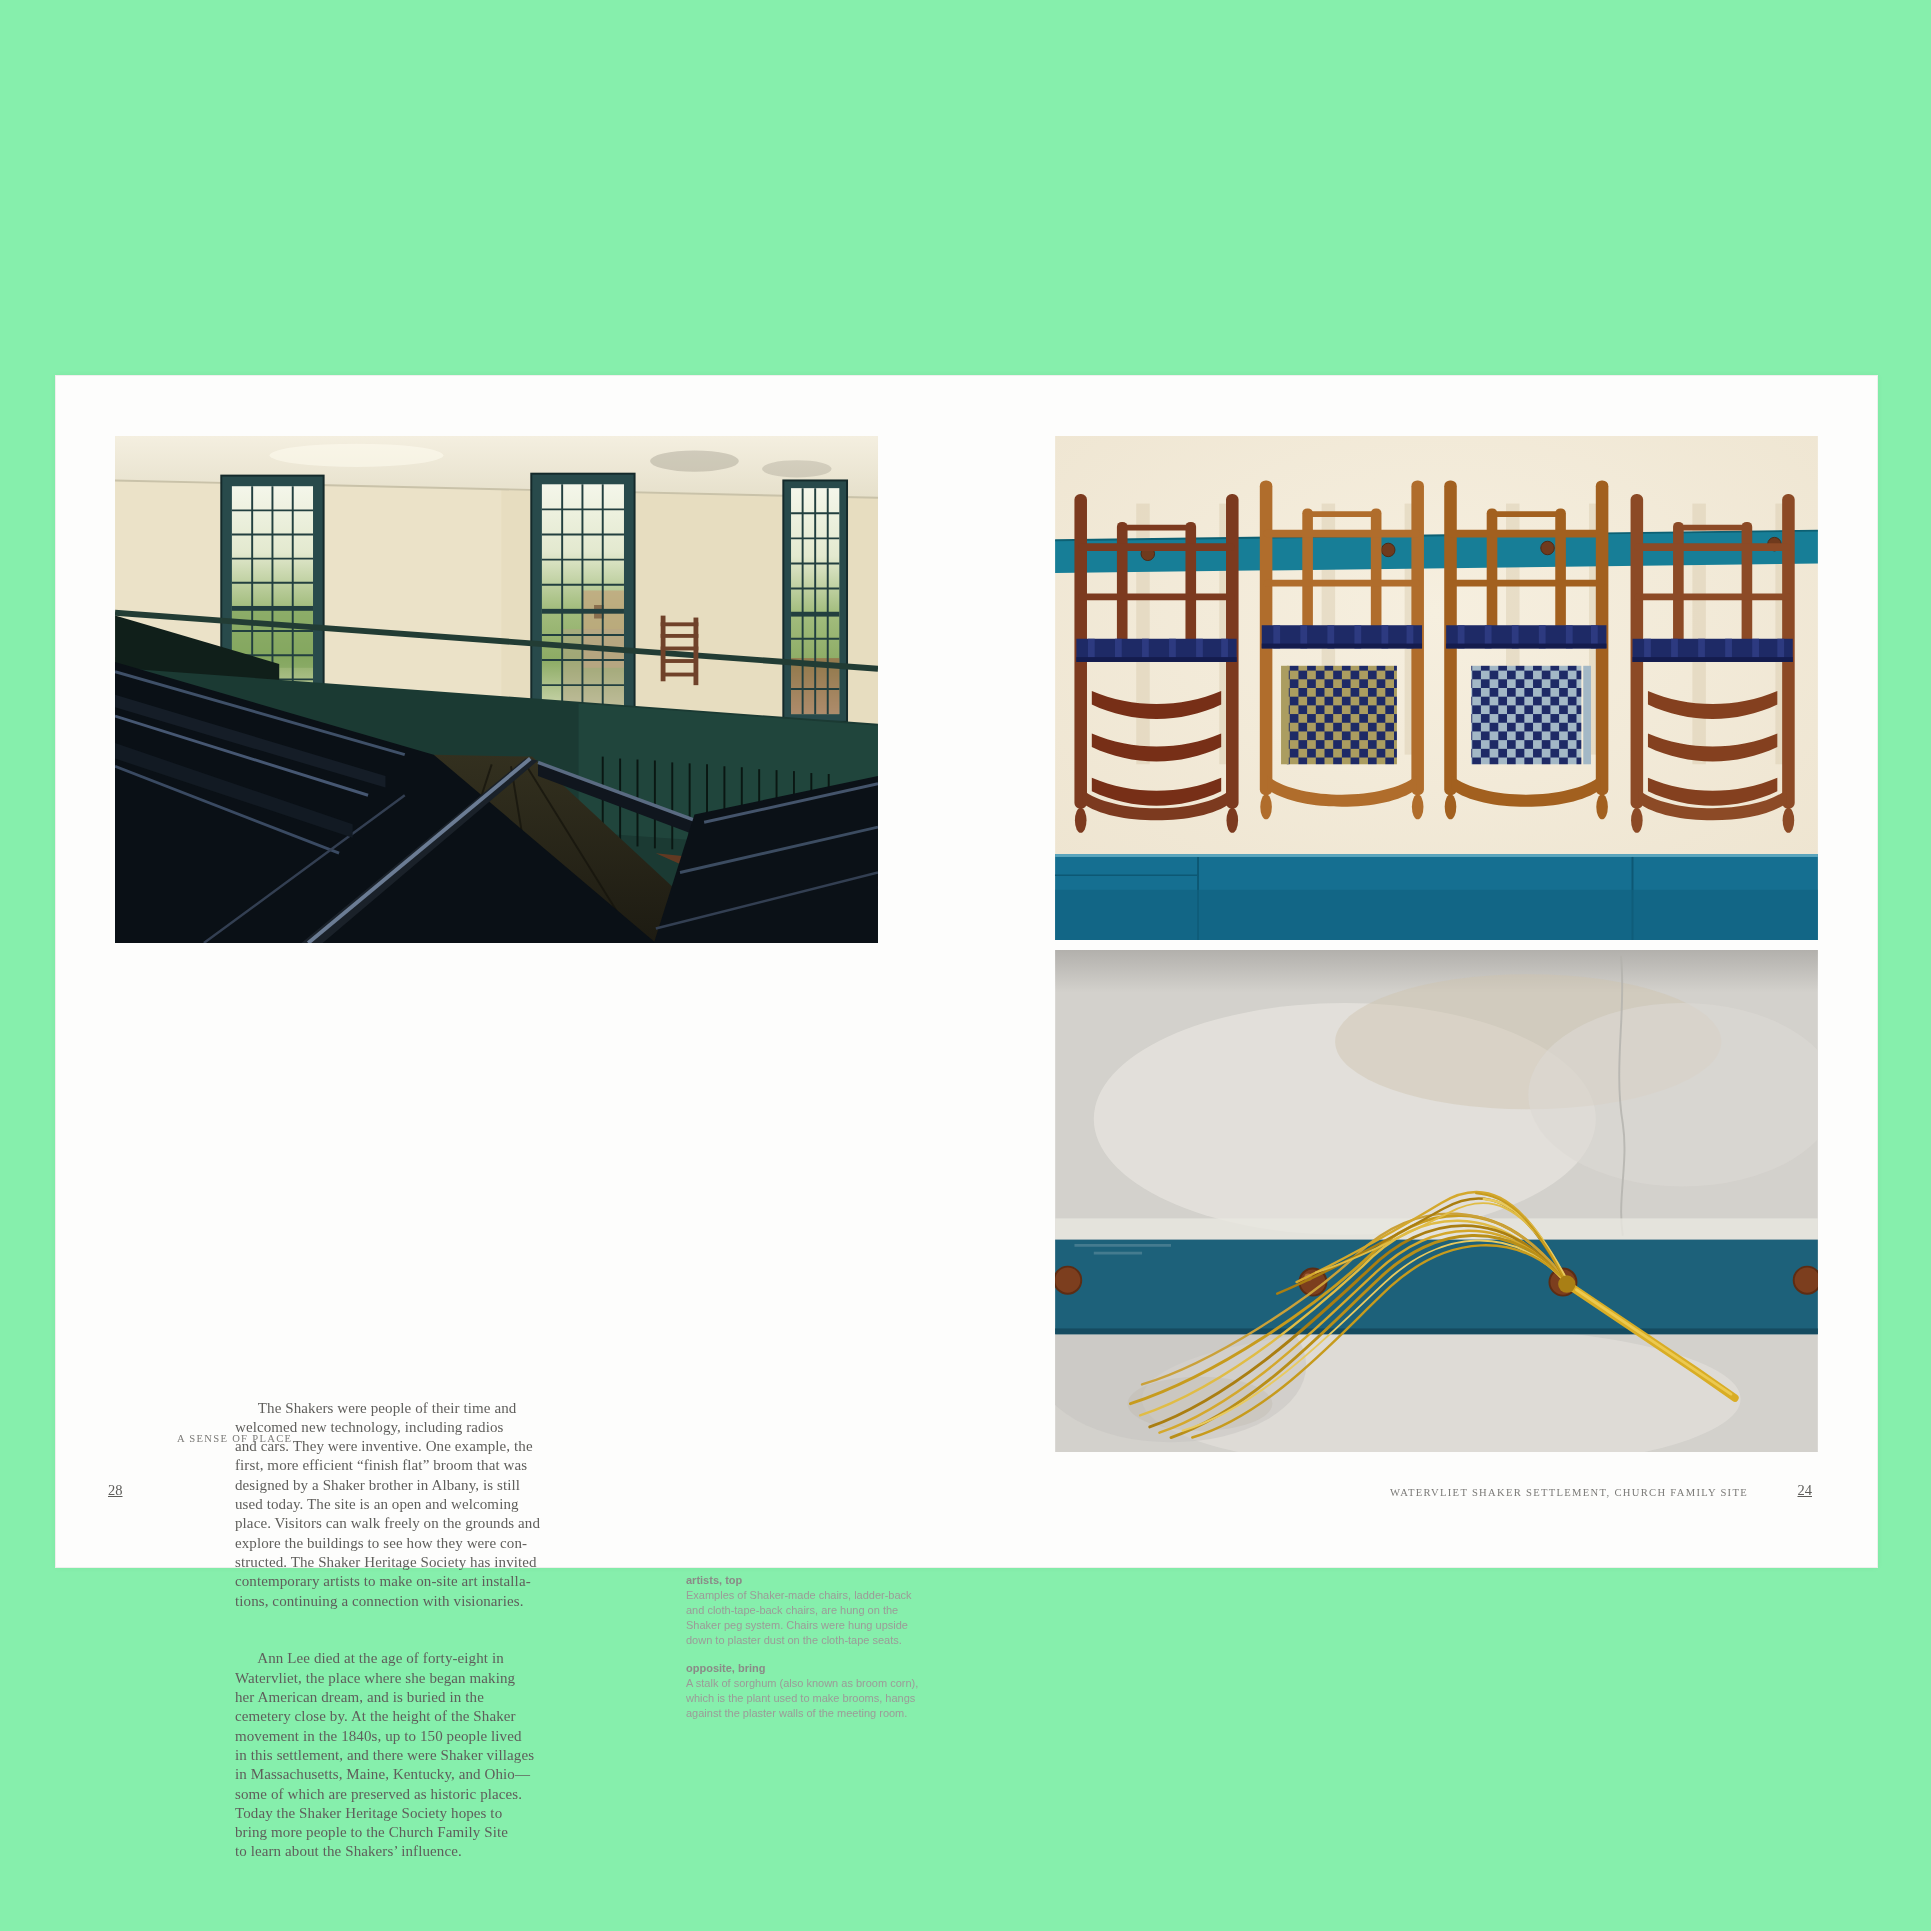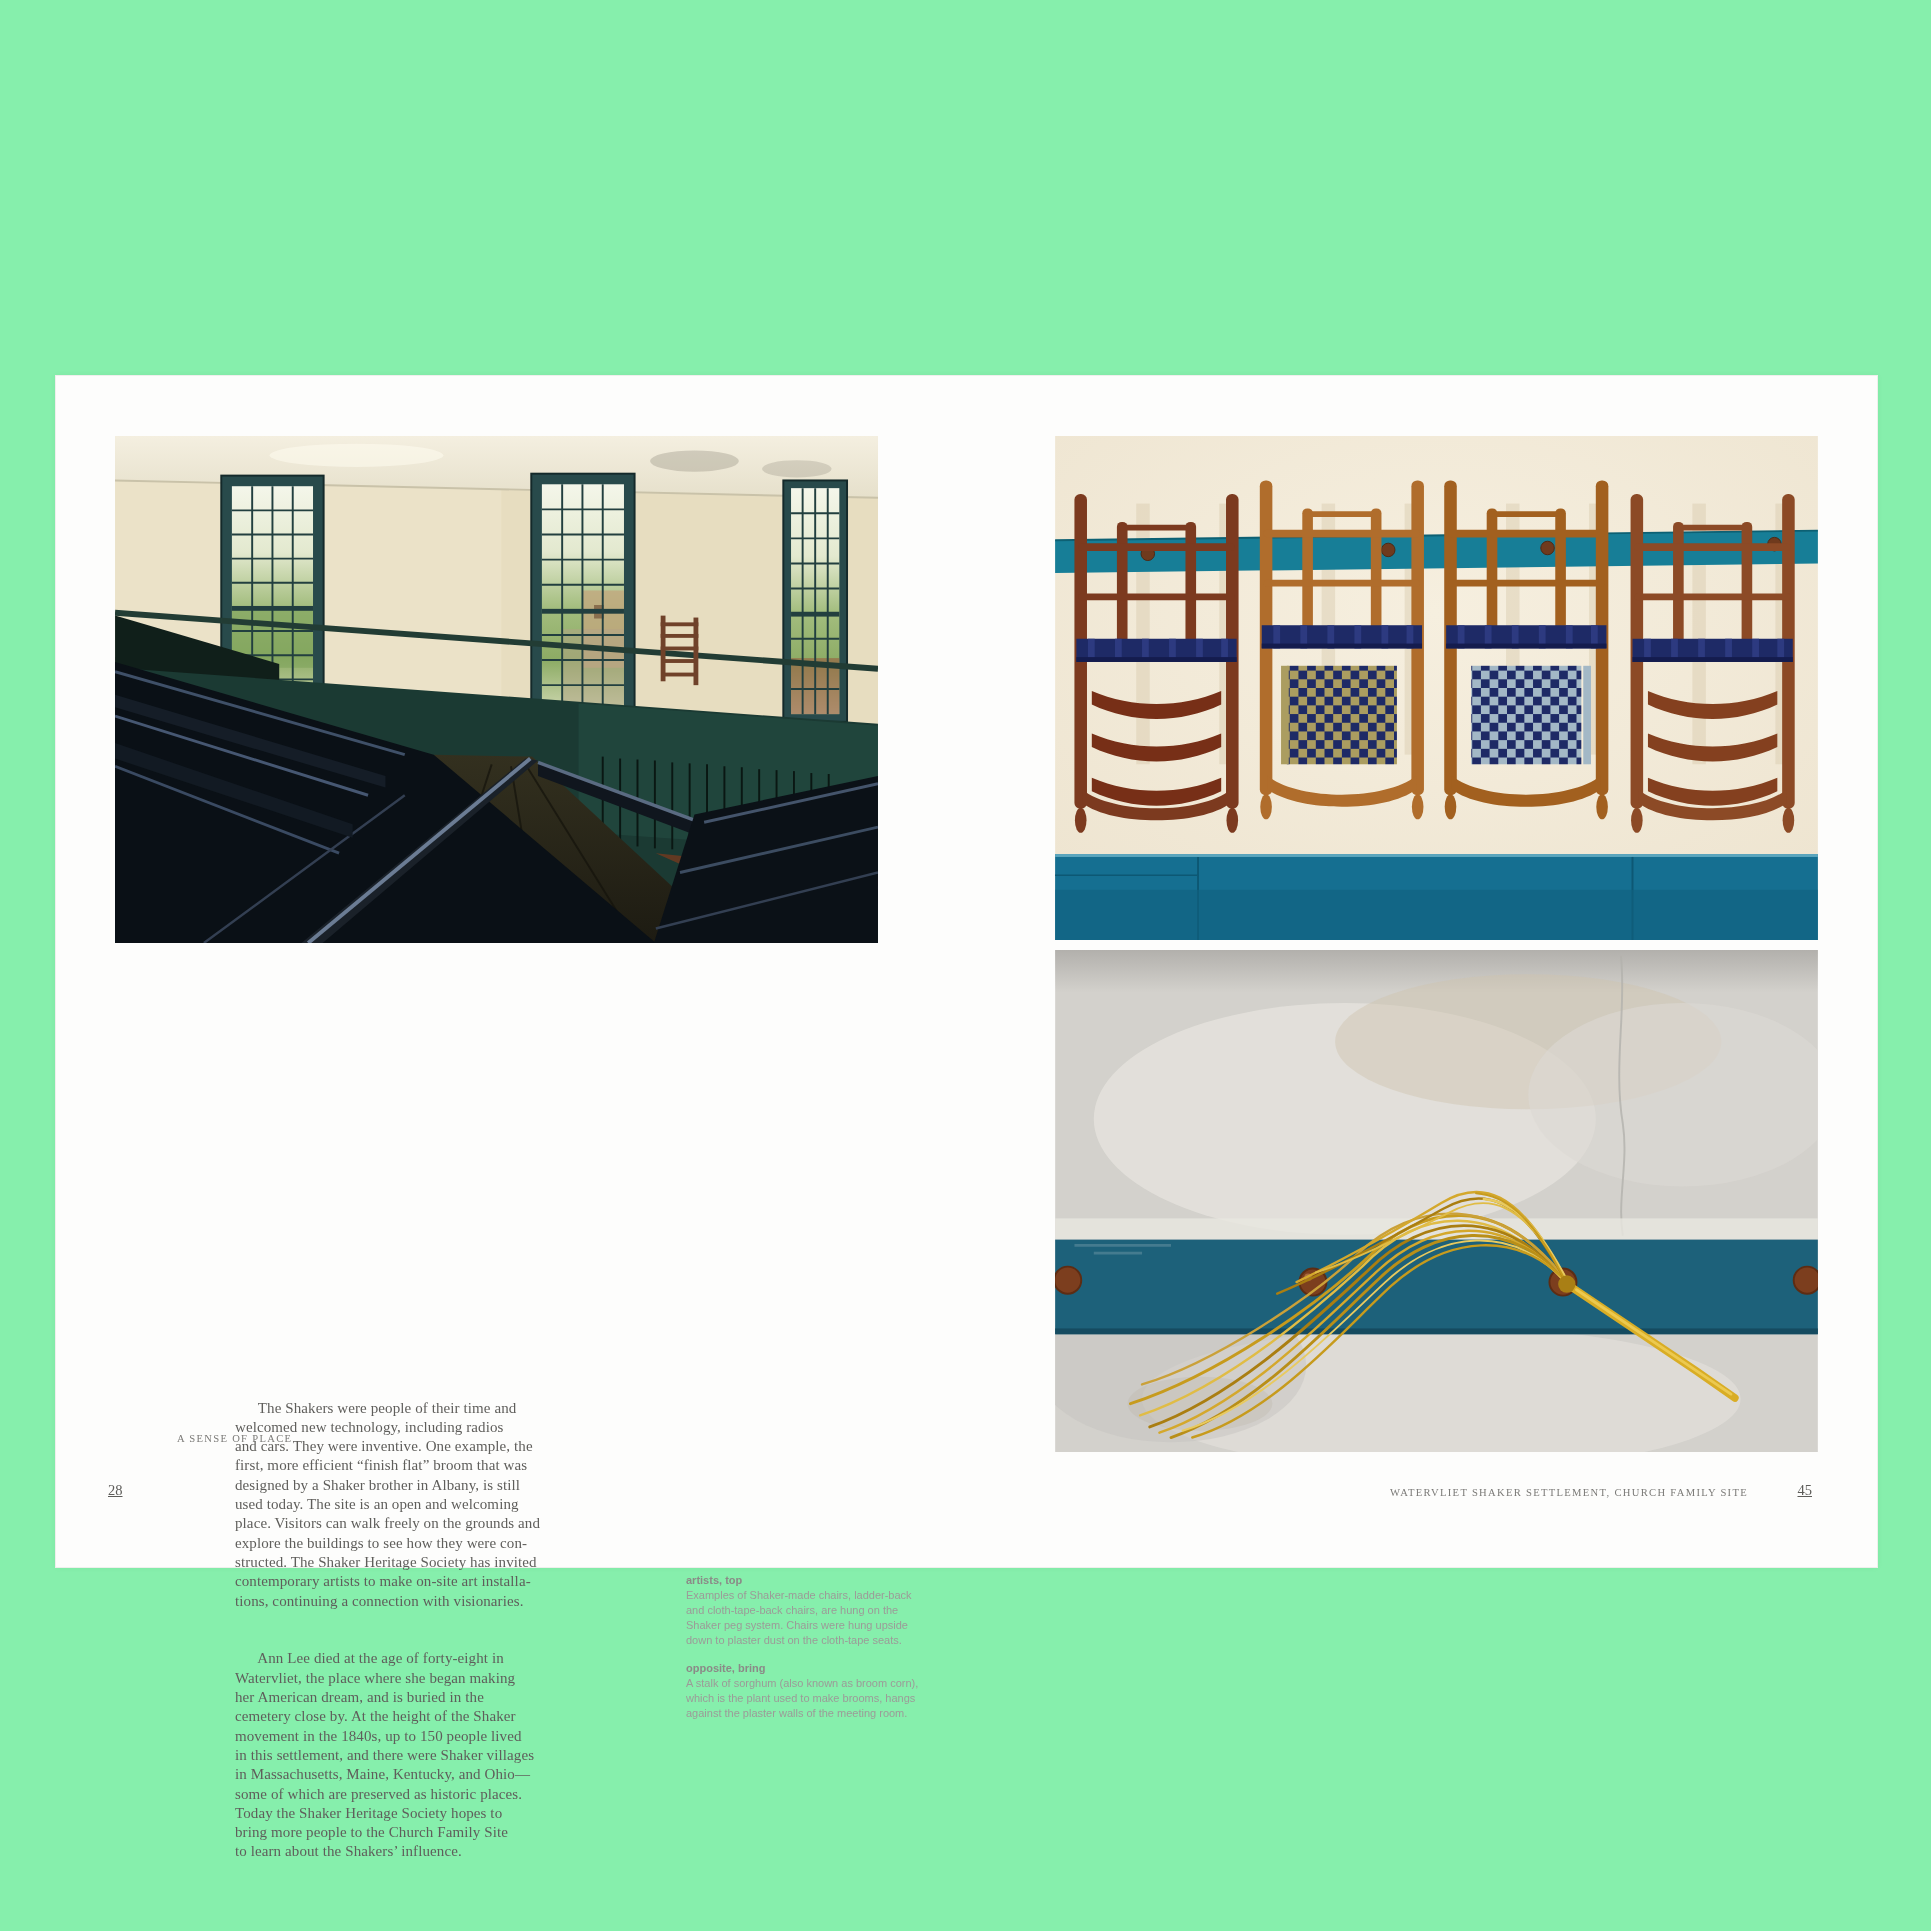--- a/index.html
+++ b/index.html
@@ -324,15 +324,15 @@
 which is the plant used to make brooms, hangs
 against the plaster walls of the meeting room.</div>
       </div>
     </div>
 
   </div>
 
   <div class="folio-num" style="left:108px;top:1483px;">28</div>
   <div class="folio-label" style="left:177px;top:1433px;">A SENSE OF PLACE</div>
   <div class="folio-label" style="right:183px;top:1487px;">WATERVLIET SHAKER SETTLEMENT, CHURCH FAMILY SITE</div>
-  <div class="folio-num" style="right:119px;top:1483px;">45</div>
+  <div class="folio-num" style="right:119px;top:1483px;">24</div>
 </div>
 
 
 </body></html>

